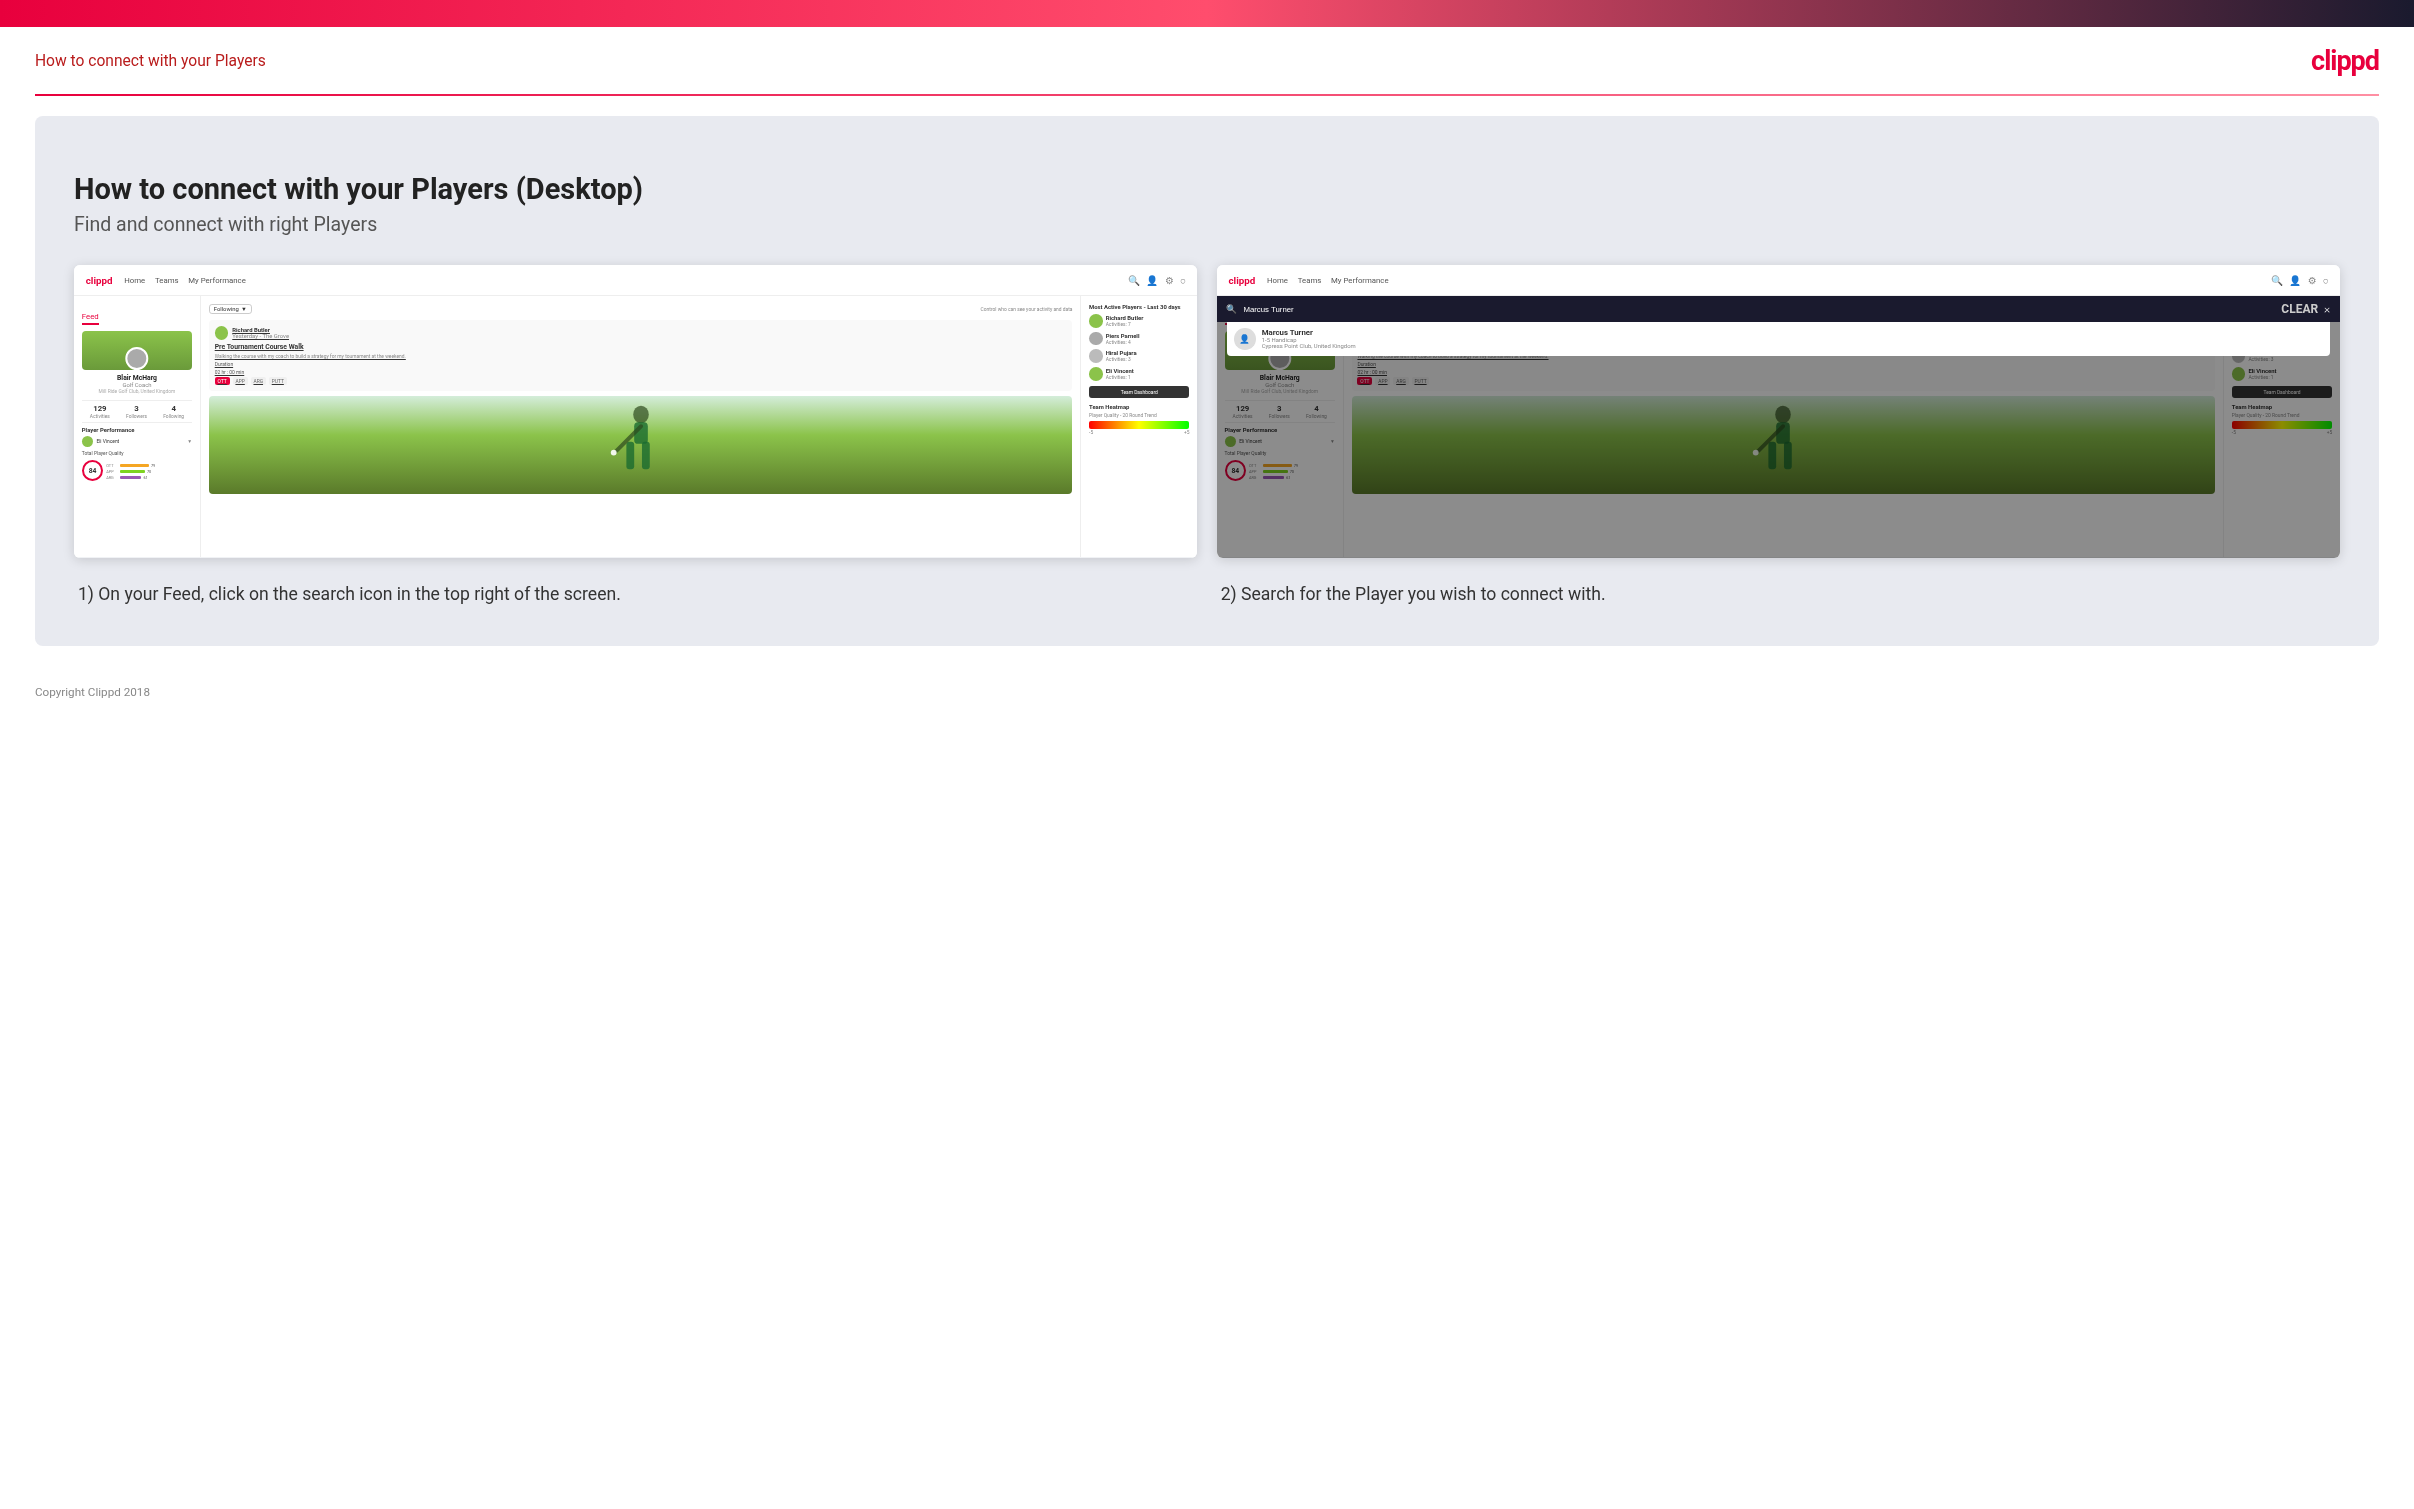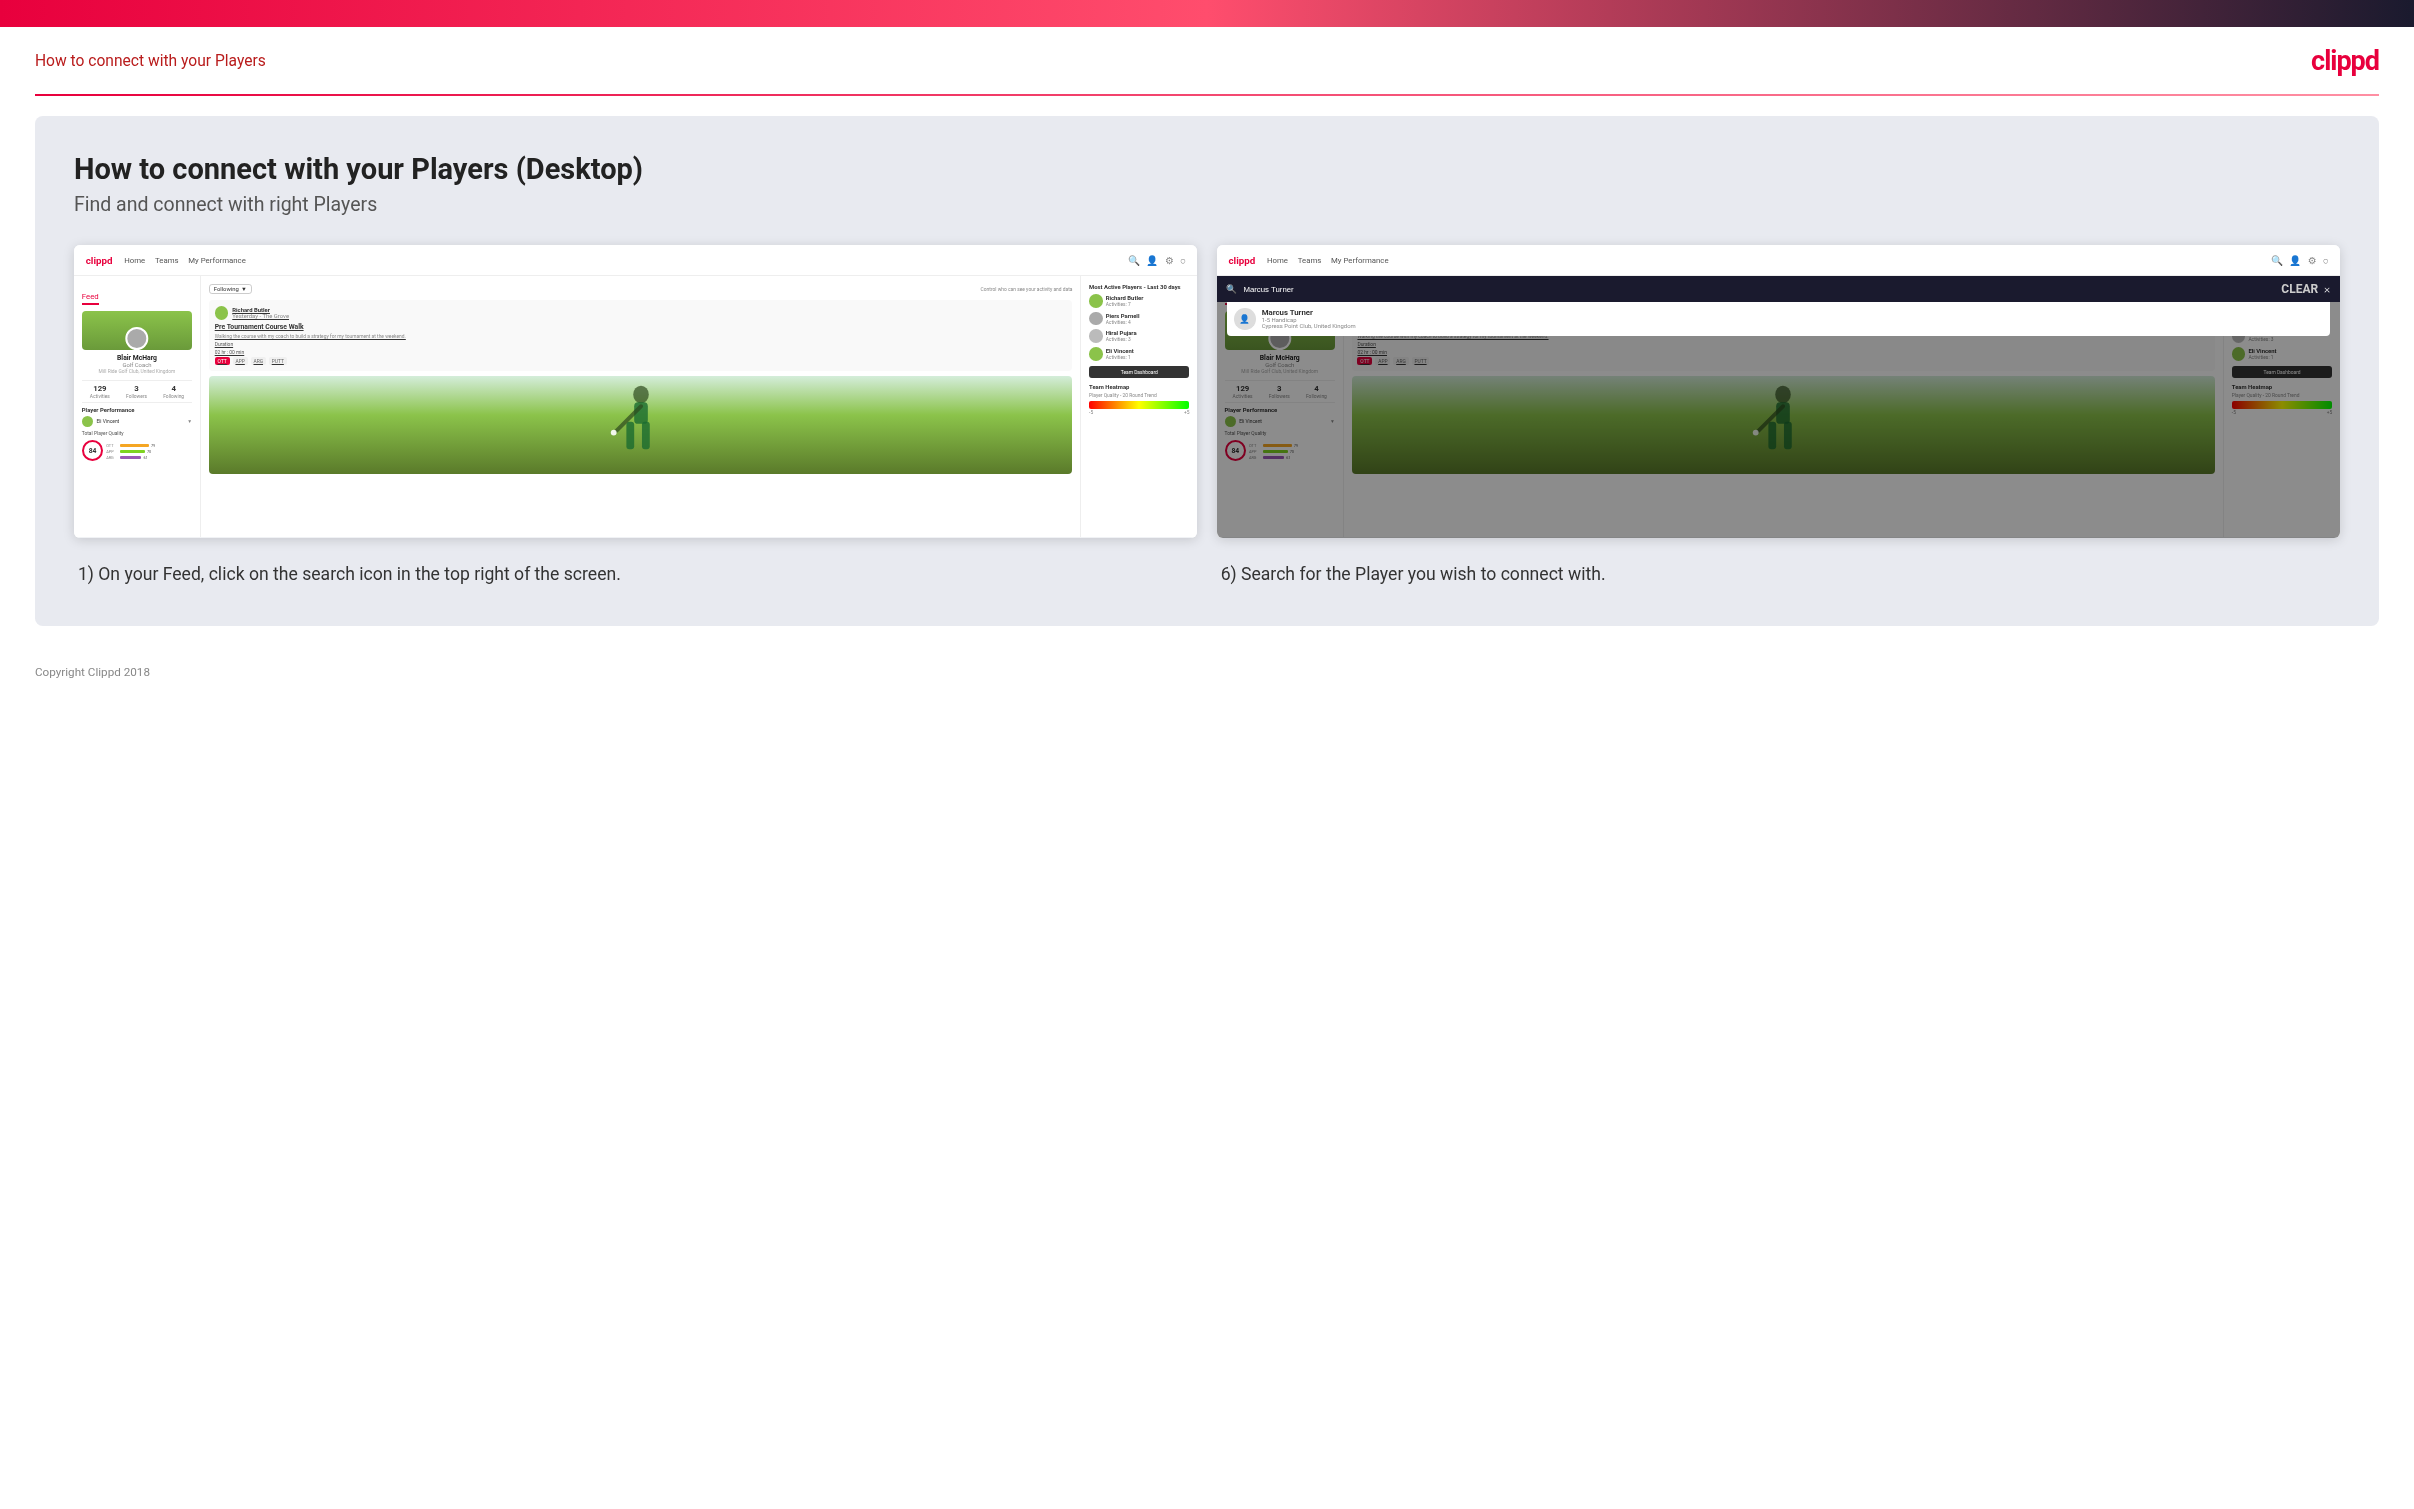--- a/index.html
+++ b/index.html
@@ -41,21 +41,21 @@
       height: 2px;
       background: linear-gradient(90deg, #e8003d, #ff8fa3);
       margin: 0 35px;
     }
 
     
     .main-content {
       background: #e8eaf0;
       margin: 19.5px 35px;
       border-radius: 7.8px;
-      padding: 36px 39px 39px;
+      padding: 56px 39px 39px;
     }
 
     .main-title {
       font-size: 29px;
       font-weight: 700;
       color: #222;
       margin-bottom: 7.8px;
     }
     .main-subtitle {
       font-size: 19.5px;
@@ -759,21 +759,21 @@
       </div>
     </div>
 
   </div>
 
   <div class="captions">
     <div class="caption">
       <p class="caption-text">1) On your Feed, click on the search icon in the top right of the screen.</p>
     </div>
     <div class="caption">
-      <p class="caption-text">6) Search for the Player you wish to connect with.</p>
+      <p class="caption-text">2) Search for the Player you wish to connect with.</p>
     </div>
   </div>
 
 </div>
 
 <div class="footer">
   <span>Copyright Clippd 2018</span>
 </div>
 
 

